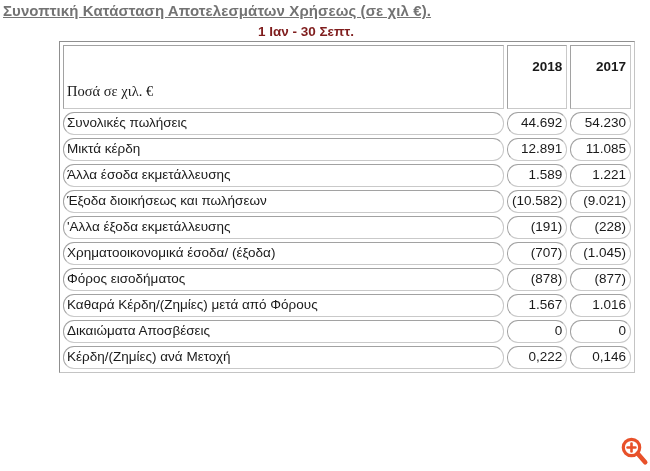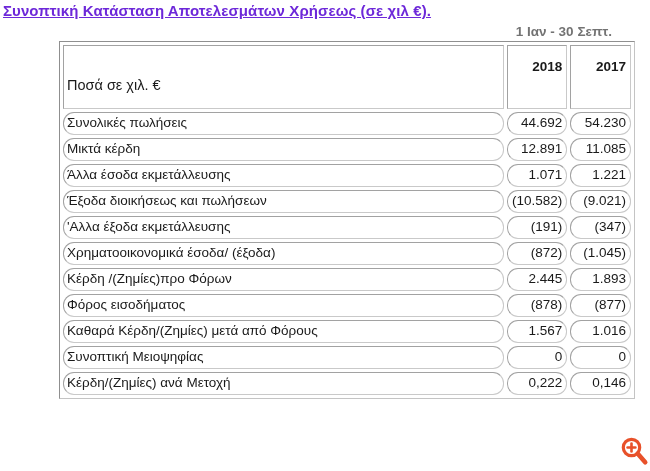--- a/index.html
+++ b/index.html
@@ -12,33 +12,33 @@
     color: #1a1a1a;
     overflow: hidden;
   }
   .title {
     position: absolute;
     left: 3px;
     top: 2px;
     font-size: 15px;
     font-weight: bold;
     text-decoration: underline;
-    color: #6d28d9;
+    color: #737373;
     letter-spacing: 0.1px;
     white-space: nowrap;
   }
   .period {
     position: absolute;
     top: 24px;
     left: 0;
     right: 38px;
-    text-align: right;
+    text-align: center;
     font-size: 13.5px;
     font-weight: bold;
-    color: #737373;
+    color: #7f1d1d;
   }
   table.results {
     position: absolute;
     left: 59px;
     top: 41px;
     border-collapse: separate;
     border-spacing: 3px;
     background: #ffffff;
     border: 1px solid #8f8f8f;
     border-right-color: #c4c4c4;
@@ -60,24 +60,24 @@
     padding: 0 3px 1px 3px;
     vertical-align: middle;
   }
   td.c-num {
     text-align: right;
     padding: 0 4px 1px 3px;
     vertical-align: bottom;
   }
   thead td { height: 42px; }
   thead td.c-label {
-    font-family: Liberation Sans, sans-serif;
+    font-family: Liberation Serif, serif;
     font-size: 14.5px;
     vertical-align: bottom;
-    padding-bottom: 12px;
+    padding-bottom: 6px;
   }
   thead td.c-num {
     font-weight: bold;
     vertical-align: middle;
     padding-bottom: 20px;
   }
   tbody td { height: 20px; border-radius: 11px; }
   .zoom-icon {
     position: absolute;
     left: 620px;
@@ -115,55 +115,50 @@
           <td class="c-num">44.692</td>
           <td class="c-num">54.230</td>
         </tr>
         <tr>
           <td class="c-label">Μικτά κέρδη</td>
           <td class="c-num">12.891</td>
           <td class="c-num">11.085</td>
         </tr>
         <tr>
           <td class="c-label">Άλλα έσοδα εκμετάλλευσης</td>
-          <td class="c-num">1.071</td>
+          <td class="c-num">1.589</td>
           <td class="c-num">1.221</td>
         </tr>
         <tr>
           <td class="c-label">Έξοδα διοικήσεως και πωλήσεων</td>
           <td class="c-num">(10.582)</td>
           <td class="c-num">(9.021)</td>
         </tr>
         <tr>
           <td class="c-label">'Αλλα έξοδα εκμετάλλευσης</td>
           <td class="c-num">(191)</td>
-          <td class="c-num">(347)</td>
+          <td class="c-num">(228)</td>
         </tr>
         <tr>
           <td class="c-label">Χρηματοοικονομικά έσοδα/ (έξοδα)</td>
-          <td class="c-num">(872)</td>
+          <td class="c-num">(707)</td>
           <td class="c-num">(1.045)</td>
-        </tr>
-        <tr>
-          <td class="c-label">Κέρδη /(Ζημίες)προ Φόρων</td>
-          <td class="c-num">2.445</td>
-          <td class="c-num">1.893</td>
         </tr>
         <tr>
           <td class="c-label">Φόρος εισοδήματος</td>
           <td class="c-num">(878)</td>
           <td class="c-num">(877)</td>
         </tr>
         <tr>
           <td class="c-label">Καθαρά Κέρδη/(Ζημίες) μετά από Φόρους</td>
           <td class="c-num">1.567</td>
           <td class="c-num">1.016</td>
         </tr>
         <tr>
-          <td class="c-label">Συνοπτική Μειοψηφίας</td>
+          <td class="c-label">Δικαιώματα Αποσβέσεις</td>
           <td class="c-num">0</td>
           <td class="c-num">0</td>
         </tr>
         <tr>
           <td class="c-label">Κέρδη/(Ζημίες) ανά Μετοχή</td>
           <td class="c-num">0,222</td>
           <td class="c-num">0,146</td>
         </tr>
       </tbody>
   </table>

